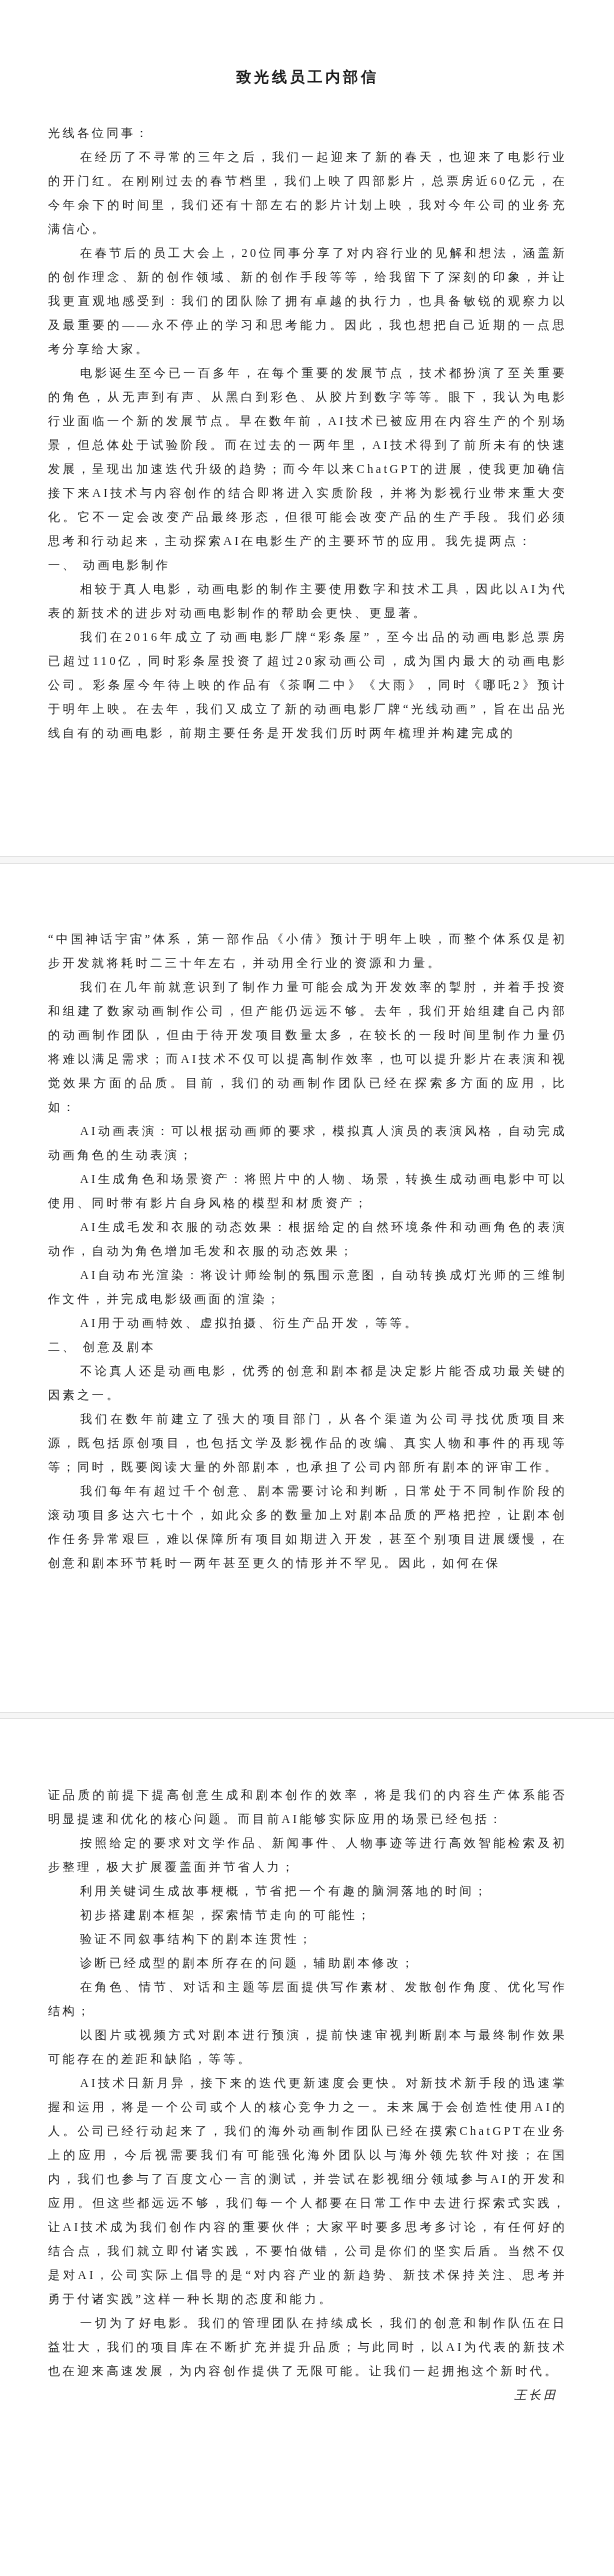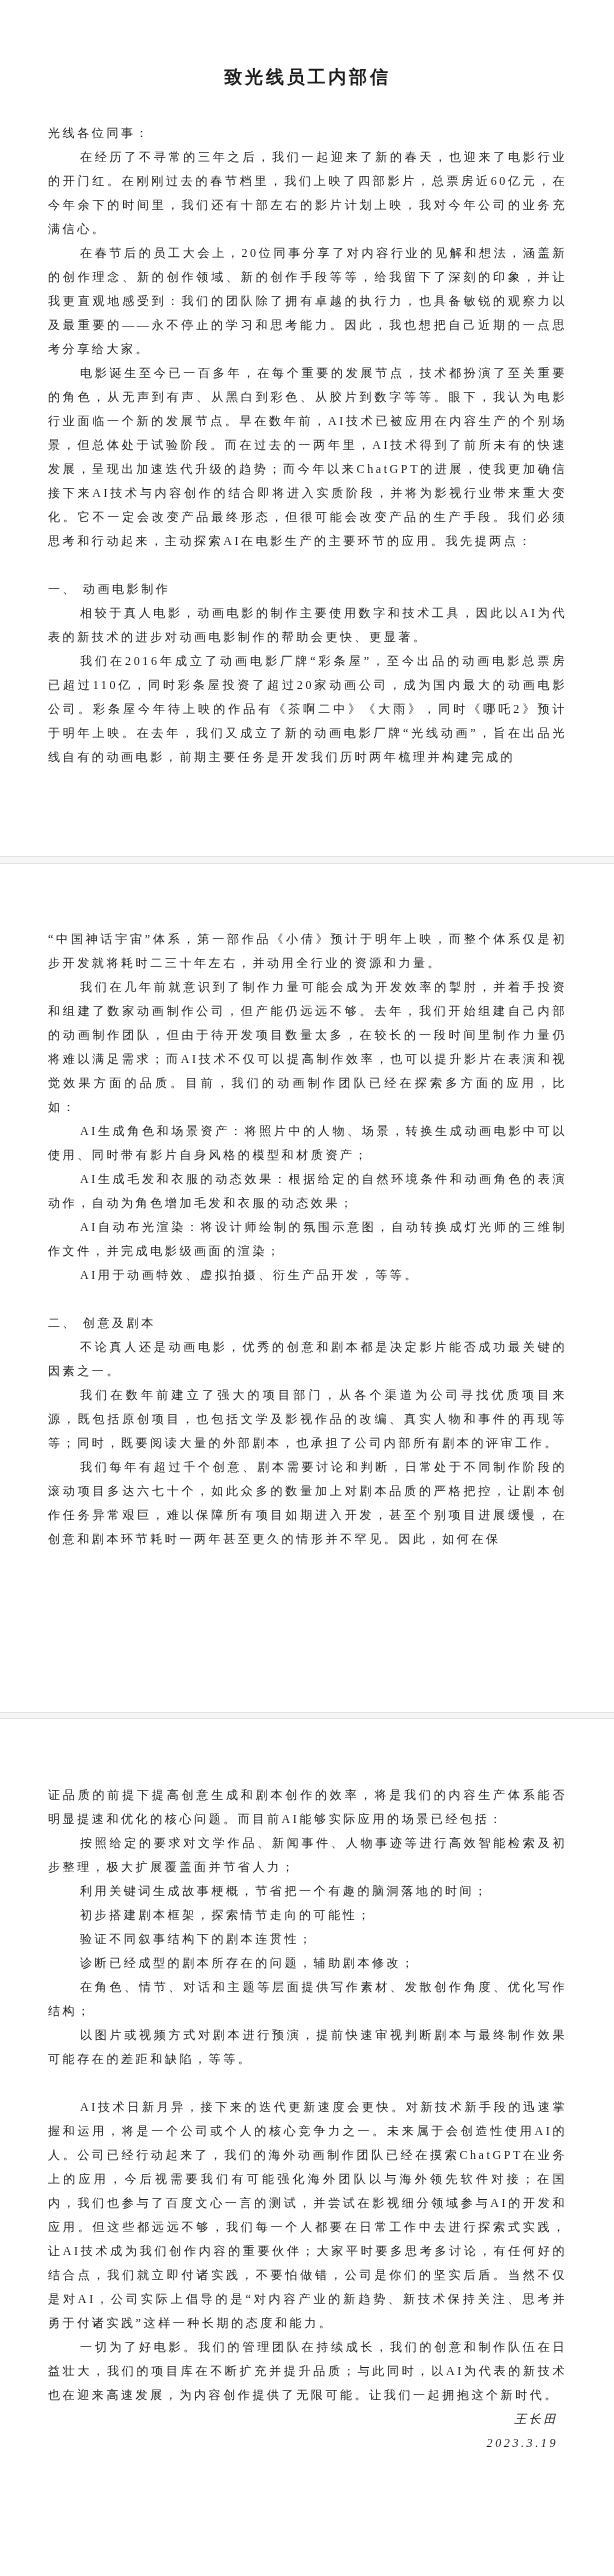--- a/index.html
+++ b/index.html
@@ -25,38 +25,38 @@
 
   .page-gap {
     height: 5.7px;
     background: #f6f6f6;
     border-top: 0.6px solid #e2e2e2;
     border-bottom: 0.6px solid #e2e2e2;
   }
 
   .doc-title {
     margin: 0 0 34px 0;
-    font-size: 18px;
+    font-size: 15px;
     font-weight: bold;
     text-align: center;
     letter-spacing: 2.8px;
     line-height: 19.3px;
   }
 
   .salutation, .para, .heading, .signature {
     margin: 0;
     font-size: 12px;
     line-height: 24px;
     letter-spacing: 2.6px;
     text-align: justify;
   }
 
   .para { text-indent: 32px; }
   .para.no-indent { text-indent: 0; }
-  .para.gap-above, .heading { margin-top: 24px; }
+  .para.gap-above, .heading { }
 
   .signature { text-align: right; padding-right: 9px; font-style: italic; }
 </style>
 </head>
 <body>
 
 <main>
     <section class="page" id="page1">
       <h1 class="doc-title">致光线员工内部信</h1>
       <p class="salutation">光线各位同事：</p>
@@ -64,20 +64,21 @@
       <p class="para">在春节后的员工大会上，20位同事分享了对内容行业的见解和想法，涵盖新的创作理念、新的创作领域、新的创作手段等等，给我留下了深刻的印象，并让我更直观地感受到：我们的团队除了拥有卓越的执行力，也具备敏锐的观察力以及最重要的——永不停止的学习和思考能力。因此，我也想把自己近期的一点思考分享给大家。</p>
       <p class="para">电影诞生至今已一百多年，在每个重要的发展节点，技术都扮演了至关重要的角色，从无声到有声、从黑白到彩色、从胶片到数字等等。眼下，我认为电影行业面临一个新的发展节点。早在数年前，AI技术已被应用在内容生产的个别场景，但总体处于试验阶段。而在过去的一两年里，AI技术得到了前所未有的快速发展，呈现出加速迭代升级的趋势；而今年以来ChatGPT的进展，使我更加确信接下来AI技术与内容创作的结合即将进入实质阶段，并将为影视行业带来重大变化。它不一定会改变产品最终形态，但很可能会改变产品的生产手段。我们必须思考和行动起来，主动探索AI在电影生产的主要环节的应用。我先提两点：</p>
       <p class="heading">一、 动画电影制作</p>
       <p class="para">相较于真人电影，动画电影的制作主要使用数字和技术工具，因此以AI为代表的新技术的进步对动画电影制作的帮助会更快、更显著。</p>
       <p class="para">我们在2016年成立了动画电影厂牌“彩条屋”，至今出品的动画电影总票房已超过110亿，同时彩条屋投资了超过20家动画公司，成为国内最大的动画电影公司。彩条屋今年待上映的作品有《茶啊二中》《大雨》，同时《哪吒2》预计于明年上映。在去年，我们又成立了新的动画电影厂牌“光线动画”，旨在出品光线自有的动画电影，前期主要任务是开发我们历时两年梳理并构建完成的</p>
     </section>
     <div class="page-gap"></div>
     <section class="page" id="page2">
       <p class="para no-indent">“中国神话宇宙”体系，第一部作品《小倩》预计于明年上映，而整个体系仅是初步开发就将耗时二三十年左右，并动用全行业的资源和力量。</p>
       <p class="para">我们在几年前就意识到了制作力量可能会成为开发效率的掣肘，并着手投资和组建了数家动画制作公司，但产能仍远远不够。去年，我们开始组建自己内部的动画制作团队，但由于待开发项目数量太多，在较长的一段时间里制作力量仍将难以满足需求；而AI技术不仅可以提高制作效率，也可以提升影片在表演和视觉效果方面的品质。目前，我们的动画制作团队已经在探索多方面的应用，比如：</p>
+      <p class="para">AI动画表演：可以根据动画师的要求，模拟真人演员的表演风格，自动完成动画角色的生动表演；</p>
       <p class="para">AI生成角色和场景资产：将照片中的人物、场景，转换生成动画电影中可以使用、同时带有影片自身风格的模型和材质资产；</p>
       <p class="para">AI生成毛发和衣服的动态效果：根据给定的自然环境条件和动画角色的表演动作，自动为角色增加毛发和衣服的动态效果；</p>
       <p class="para">AI自动布光渲染：将设计师绘制的氛围示意图，自动转换成灯光师的三维制作文件，并完成电影级画面的渲染；</p>
       <p class="para">AI用于动画特效、虚拟拍摄、衍生产品开发，等等。</p>
       <p class="heading">二、 创意及剧本</p>
       <p class="para">不论真人还是动画电影，优秀的创意和剧本都是决定影片能否成功最关键的因素之一。</p>
       <p class="para">我们在数年前建立了强大的项目部门，从各个渠道为公司寻找优质项目来源，既包括原创项目，也包括文学及影视作品的改编、真实人物和事件的再现等等；同时，既要阅读大量的外部剧本，也承担了公司内部所有剧本的评审工作。</p>
       <p class="para">我们每年有超过千个创意、剧本需要讨论和判断，日常处于不同制作阶段的滚动项目多达六七十个，如此众多的数量加上对剧本品质的严格把控，让剧本创作任务异常艰巨，难以保障所有项目如期进入开发，甚至个别项目进展缓慢，在创意和剧本环节耗时一两年甚至更久的情形并不罕见。因此，如何在保</p>
     </section>
     <div class="page-gap"></div>
@@ -86,16 +87,15 @@
       <p class="para">按照给定的要求对文学作品、新闻事件、人物事迹等进行高效智能检索及初步整理，极大扩展覆盖面并节省人力；</p>
       <p class="para">利用关键词生成故事梗概，节省把一个有趣的脑洞落地的时间；</p>
       <p class="para">初步搭建剧本框架，探索情节走向的可能性；</p>
       <p class="para">验证不同叙事结构下的剧本连贯性；</p>
       <p class="para">诊断已经成型的剧本所存在的问题，辅助剧本修改；</p>
       <p class="para">在角色、情节、对话和主题等层面提供写作素材、发散创作角度、优化写作结构；</p>
       <p class="para">以图片或视频方式对剧本进行预演，提前快速审视判断剧本与最终制作效果可能存在的差距和缺陷，等等。</p>
       <p class="para gap-above">AI技术日新月异，接下来的迭代更新速度会更快。对新技术新手段的迅速掌握和运用，将是一个公司或个人的核心竞争力之一。未来属于会创造性使用AI的人。公司已经行动起来了，我们的海外动画制作团队已经在摸索ChatGPT在业务上的应用，今后视需要我们有可能强化海外团队以与海外领先软件对接；在国内，我们也参与了百度文心一言的测试，并尝试在影视细分领域参与AI的开发和应用。但这些都远远不够，我们每一个人都要在日常工作中去进行探索式实践，让AI技术成为我们创作内容的重要伙伴；大家平时要多思考多讨论，有任何好的结合点，我们就立即付诸实践，不要怕做错，公司是你们的坚实后盾。当然不仅是对AI，公司实际上倡导的是“对内容产业的新趋势、新技术保持关注、思考并勇于付诸实践”这样一种长期的态度和能力。</p>
       <p class="para">一切为了好电影。我们的管理团队在持续成长，我们的创意和制作队伍在日益壮大，我们的项目库在不断扩充并提升品质；与此同时，以AI为代表的新技术也在迎来高速发展，为内容创作提供了无限可能。让我们一起拥抱这个新时代。</p>
       <p class="signature">王长田</p>
-      <p class="signature">2023.3.19</p>
     </section>
   </main>
 
 
 </body></html>

